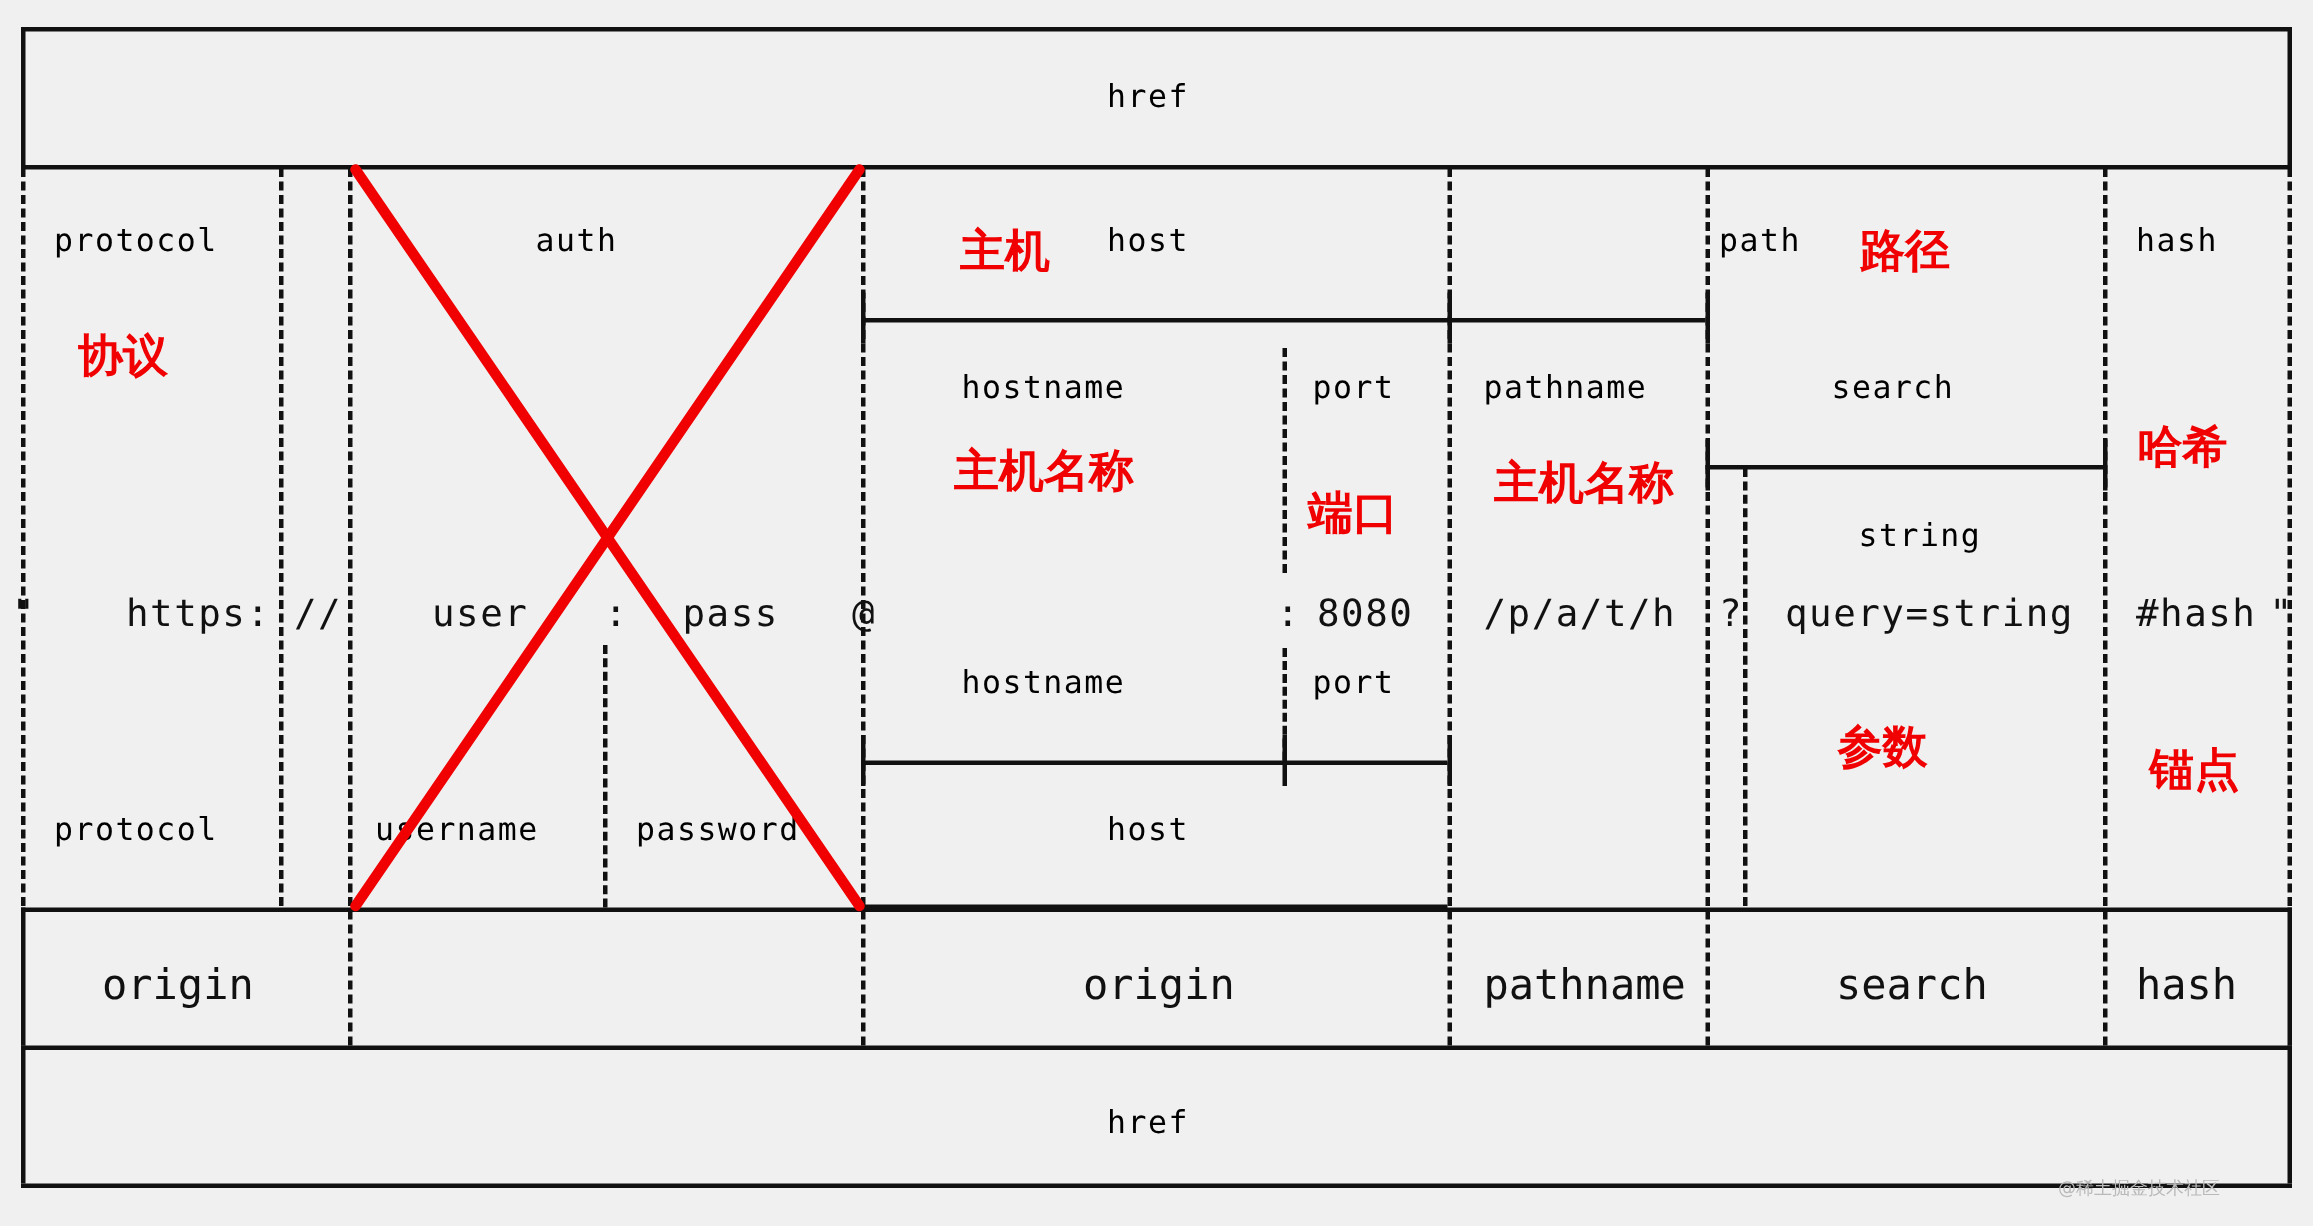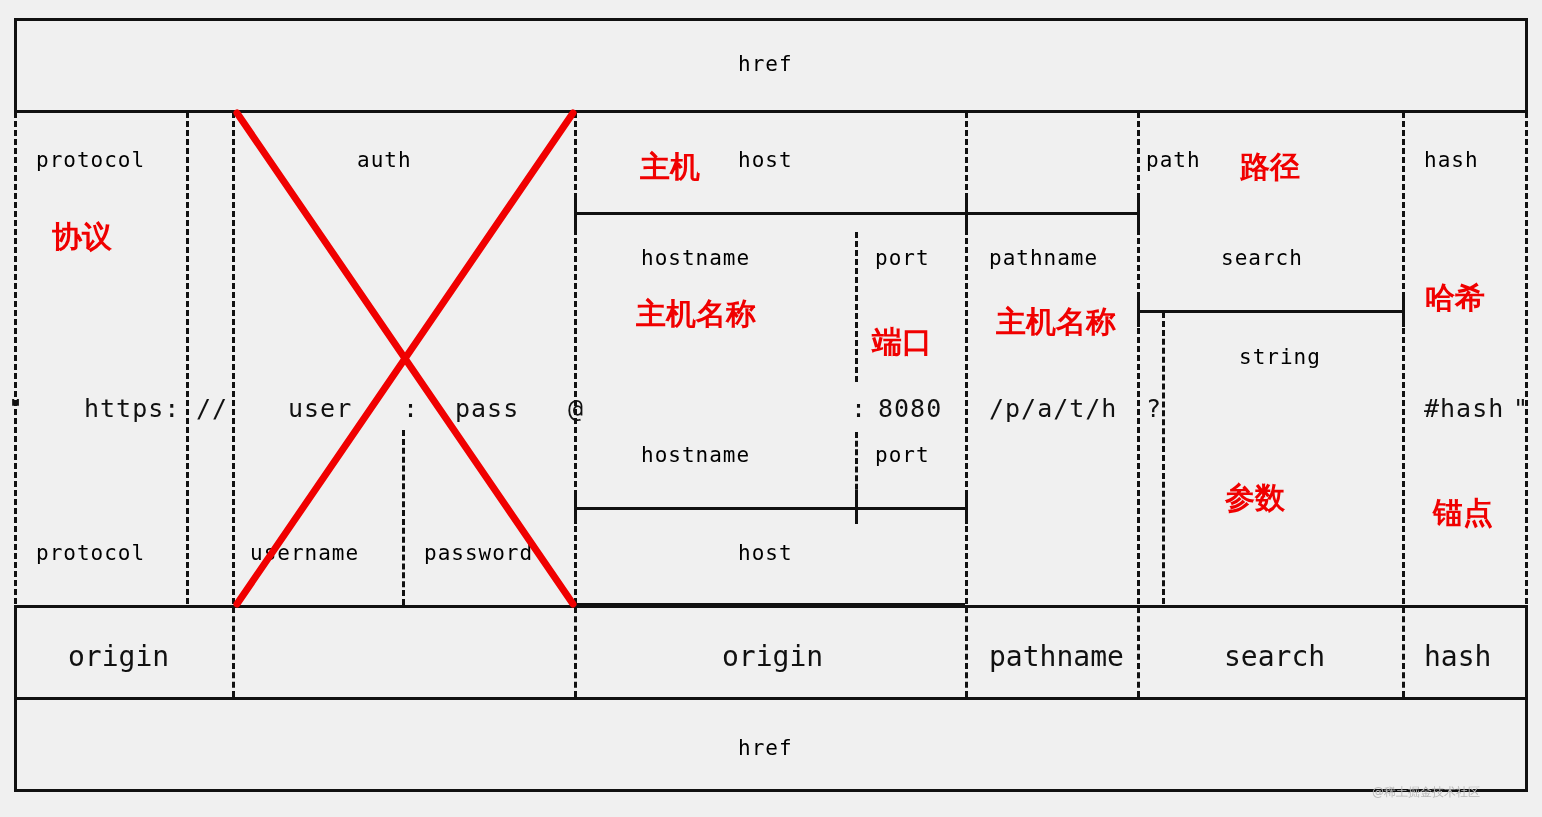--- a/index.html
+++ b/index.html
@@ -159,20 +159,21 @@
   <div class="urlpart" style="left:52px; top:394px;margin-left:32px;">https:</div>
   <div class="urlpart" style="left:196px; top:394px;">//</div>
   <div class="urlpart" style="left:288px; top:394px;">user</div>
   <div class="urlpart" style="left:403px; top:394px;">:</div>
   <div class="urlpart" style="left:455px; top:394px;">pass</div>
   <div class="urlpart" style="left:568px; top:394px;">@</div>
   <div class="urlpart" style="left:851px; top:394px;">:</div>
   <div class="urlpart" style="left:878px; top:394px;">8080</div>
   <div class="urlpart" style="left:989px; top:394px;">/p/a/t/h</div>
   <div class="urlpart" style="left:1146px; top:394px;">?</div>
+  <div class="urlpart" style="left:1190px; top:394px;">query=string</div>
   <div class="urlpart" style="left:1424px; top:394px;">#hash</div>
   <div class="urlpart" style="left:1513px; top:394px;">"</div>
 
   <div class="lbl" style="left:641px; top:443px;">hostname</div>
   <div class="lbl" style="left:875px; top:443px;">port</div>
   <div class="cn" style="left:1225px; top:478px;">参数</div>
   <div class="cn" style="left:1433px; top:493px;">锚点</div>
 
   <div class="lbl" style="left:36px; top:541px;">protocol</div>
   <div class="lbl" style="left:250px; top:541px;">username</div>

